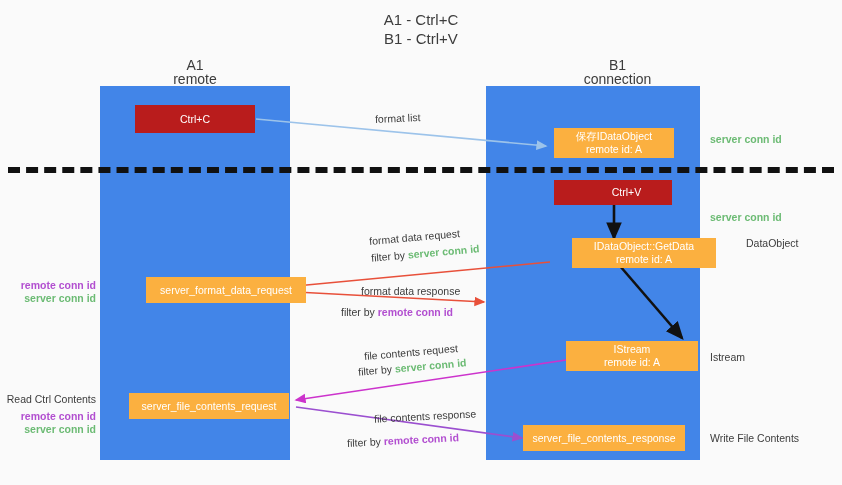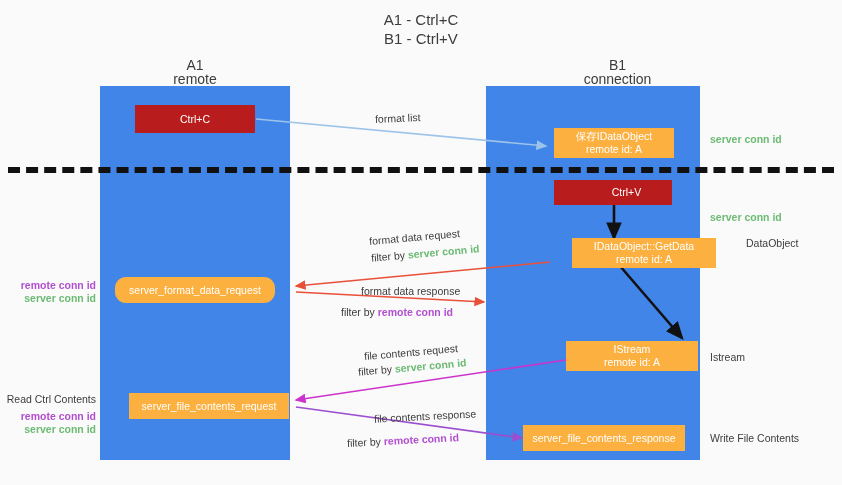--- a/index.html
+++ b/index.html
@@ -111,21 +111,21 @@
 
     <line x1="566" y1="360" x2="296" y2="400" stroke="#cc33cc" stroke-width="1.6" marker-end="url(#ah-magenta)"></line>
 
     <line x1="296" y1="407" x2="522" y2="438" stroke="#9b4fd0" stroke-width="1.6" marker-end="url(#ah-purple)"></line>
   </svg>
 
   <div class="abs" id="divider"></div>
 
   <div class="node green" style="left:135px;top:105px;width:120px;height:28px;">Ctrl+C</div>
 
-  <div class="node orange" style="left:115px;top:277px;width:160px;height:26px;border-radius:11px;">server_format_data_request</div>
+  <div class="node orange" style="left:146px;top:277px;width:160px;height:26px;">server_format_data_request</div>
 
   <div class="node orange" style="left:129px;top:393px;width:160px;height:26px;">server_file_contents_request</div>
 
   <div class="node orange" style="left:554px;top:128px;width:120px;height:30px;">保存IDataObject
 remote id: A</div>
 
   <div class="node green" style="left:554px;top:180px;width:118px;height:25px;padding-left:27px;">Ctrl+V</div>
 
   <div class="node orange" style="left:572px;top:238px;width:144px;height:30px;">IDataObject::GetData
 remote id: A</div>

